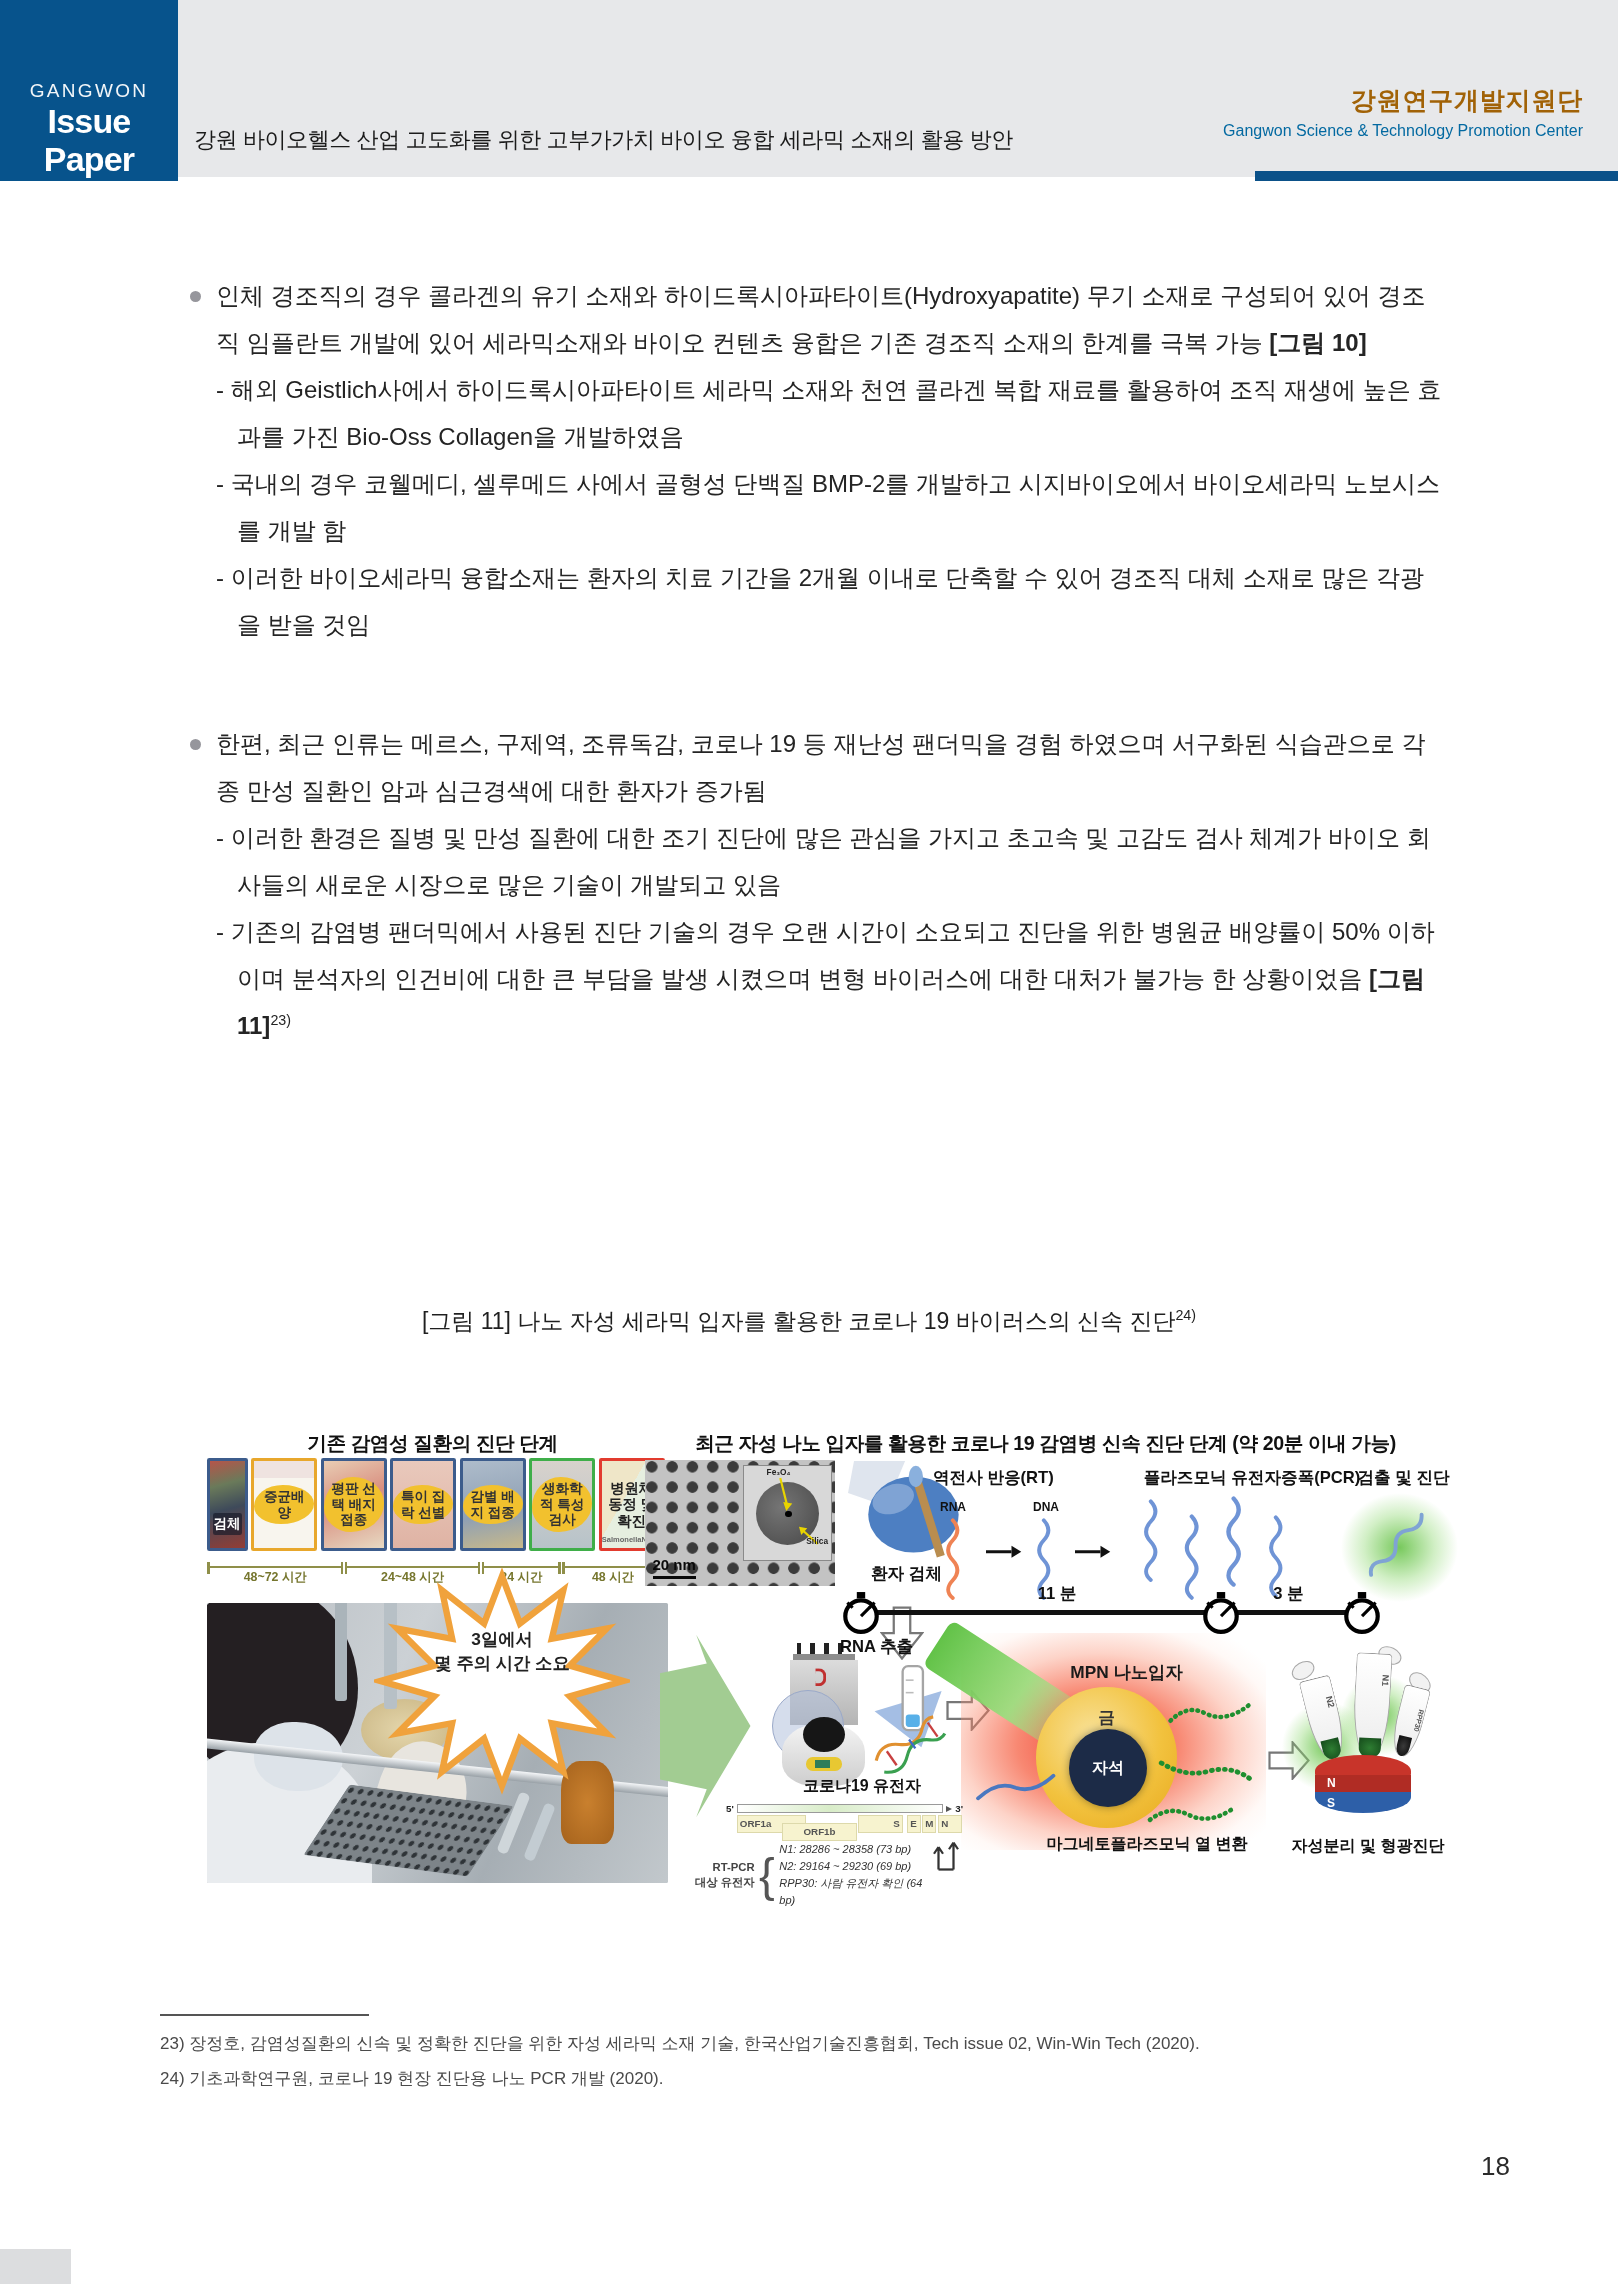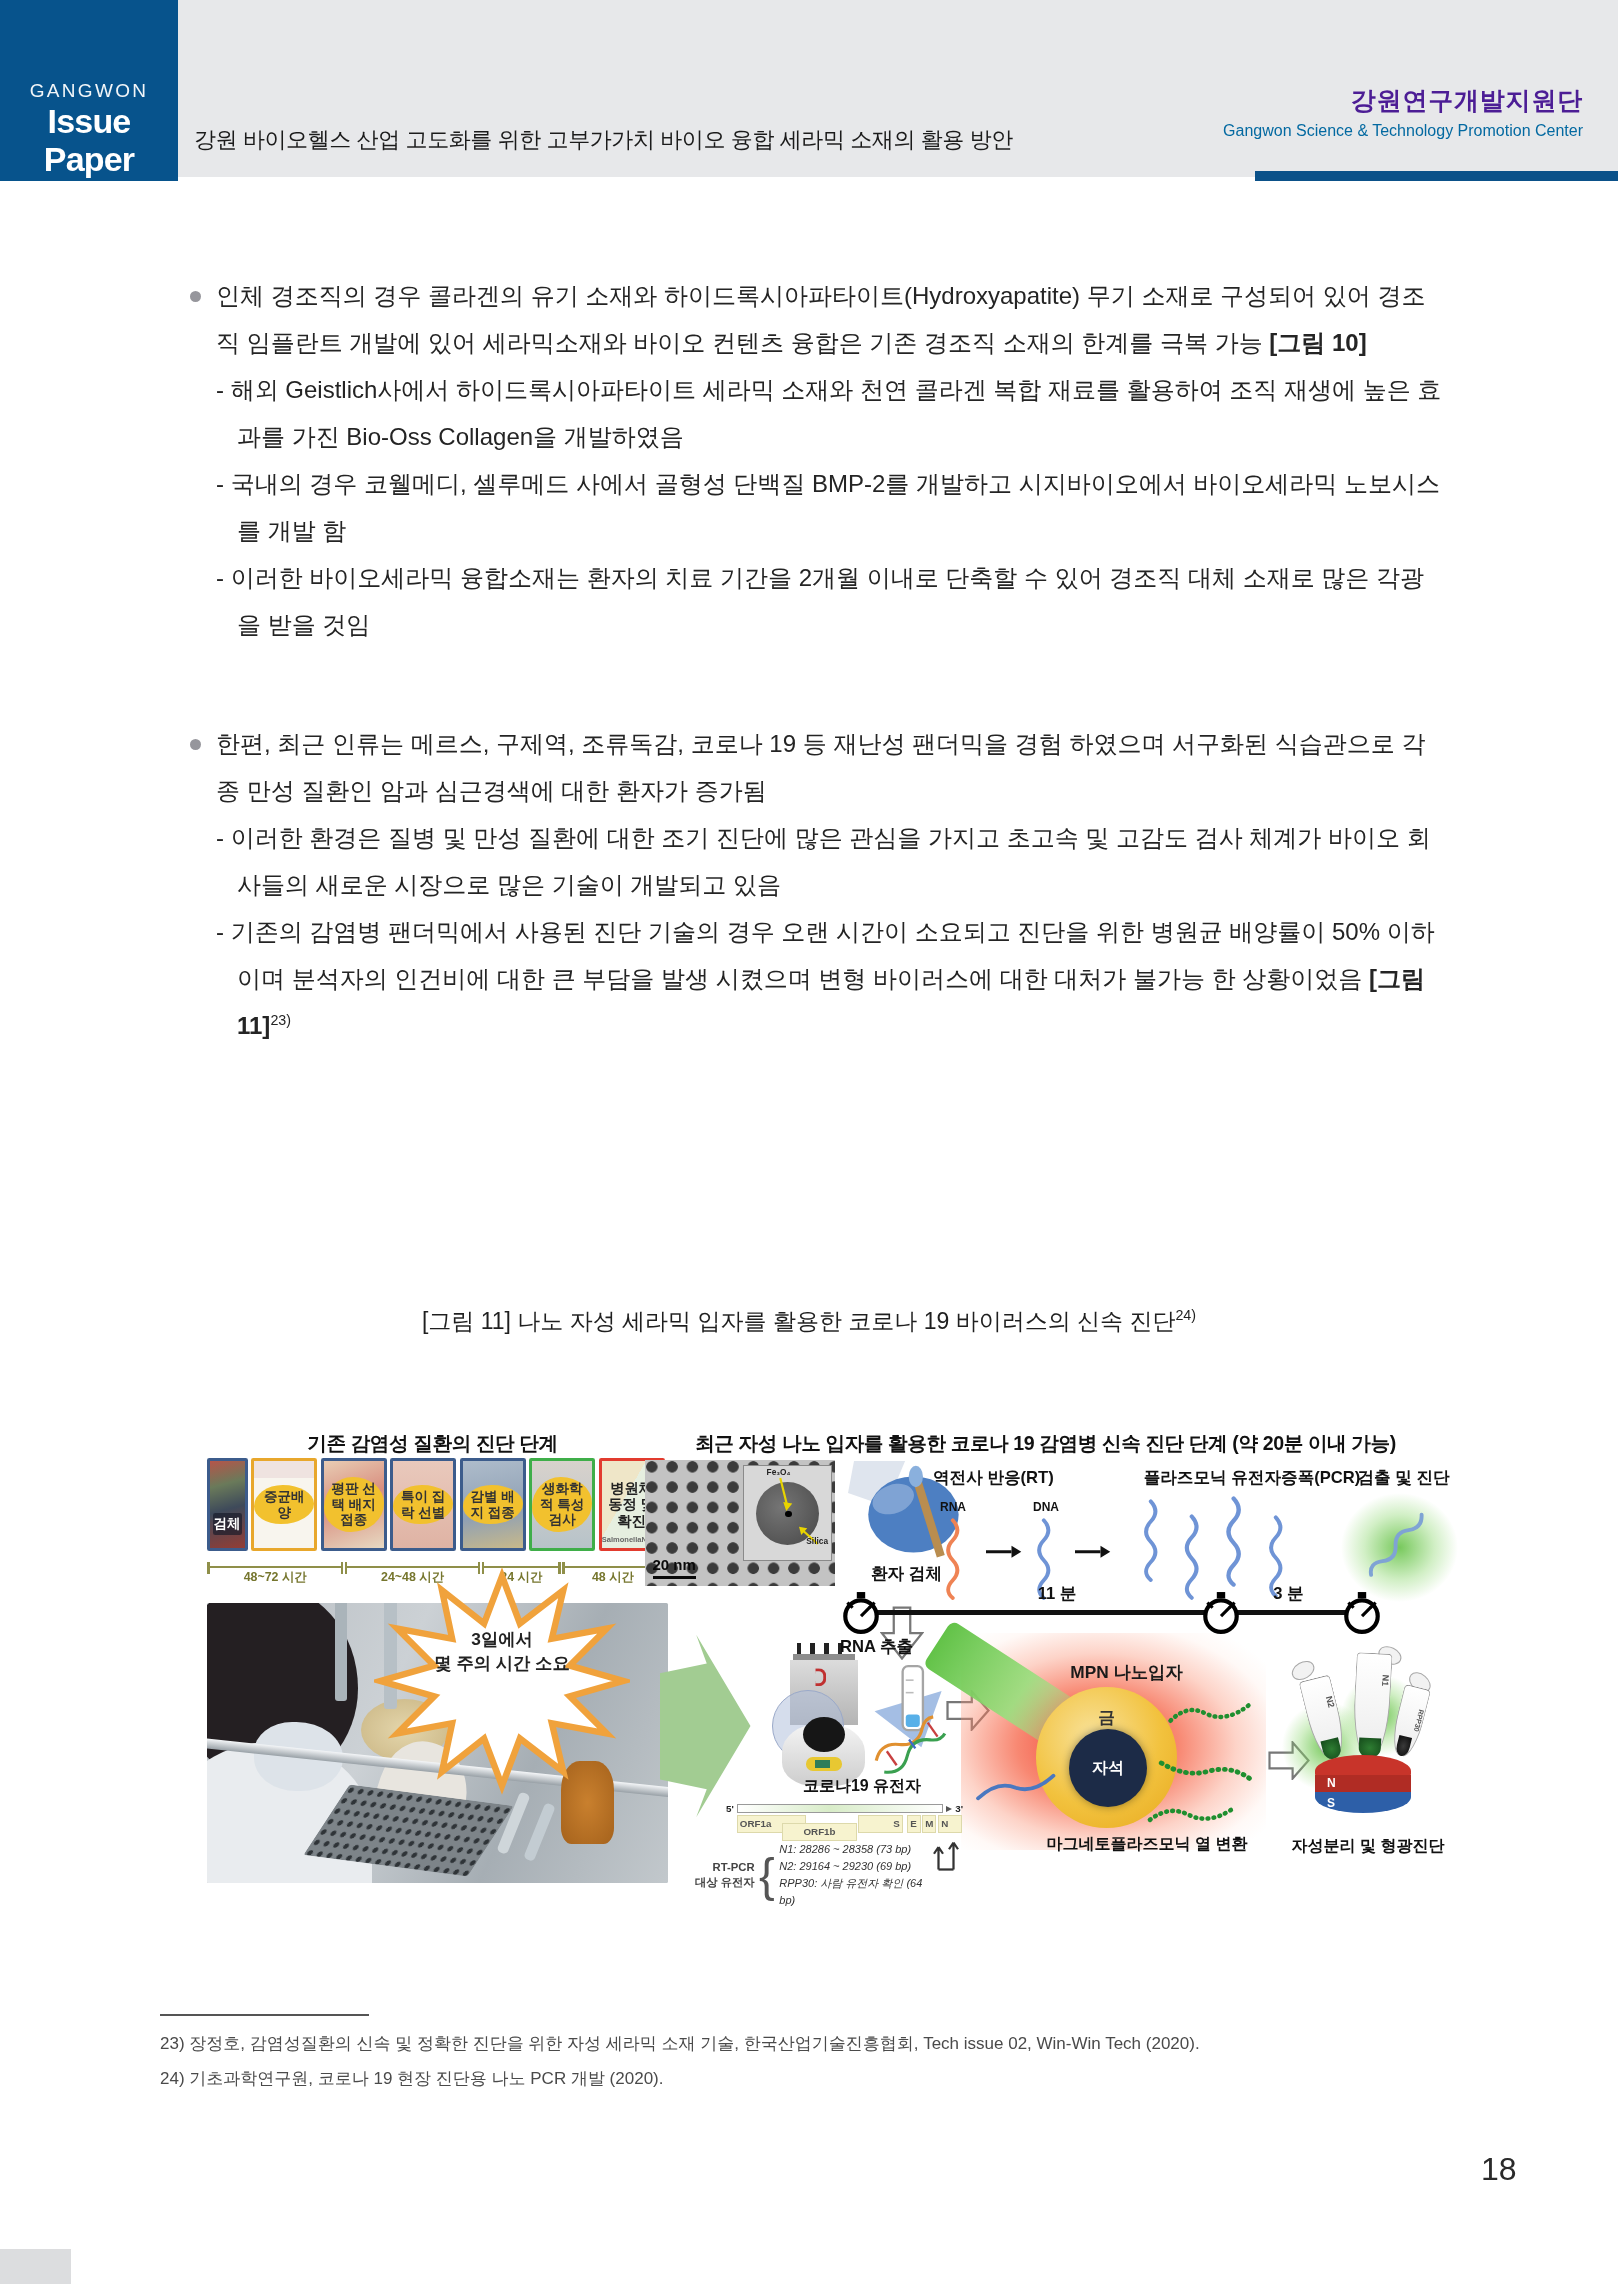--- a/index.html
+++ b/index.html
@@ -9,21 +9,21 @@
   .abs{position:absolute;}
   
   .header-band{position:absolute;left:0;top:0;width:1618px;height:177px;background:#e7e8ea;}
   .logo-box{position:absolute;left:0;top:0;width:178px;height:181px;background:#07538c;color:#fff;
             text-align:center;padding-top:80px;}
   .logo-gangwon{font-size:19px;letter-spacing:2.3px;font-weight:400;opacity:.95;}
   .logo-issue{font-size:34px;font-weight:700;line-height:1.12;letter-spacing:-0.8px;}
   .logo-date{font-size:15px;margin-top:4.5px;letter-spacing:0.4px;}
   .doc-title{position:absolute;left:194px;top:125px;font-size:22px;color:#1b1b1b;letter-spacing:-0.4px;}
   .org{position:absolute;right:35px;top:84px;text-align:right;}
-  .org-kr{font-size:25px;font-weight:700;color:#4c1d95;letter-spacing:0.8px;}
+  .org-kr{font-size:25px;font-weight:700;color:#a16207;letter-spacing:0.8px;}
   .org-en{font-size:16px;color:#0369a1;margin-top:4.5px;}
   .header-underline{position:absolute;left:1255px;top:171px;width:363px;height:9.8px;background:#0b5189;}
   
   .content{position:absolute;left:188px;top:272px;width:1255px;font-size:24px;line-height:47px;color:#242424;}
   .bullet{position:relative;padding-left:28px;}
   .bullet::before{content:"";position:absolute;left:1.5px;top:19px;width:11.3px;height:11.3px;border-radius:50%;background:#96969c;}
   .sub{padding-left:21px;text-indent:-21px;}
   .gap2{margin-top:72px;}
   b{font-weight:700;}
   sup{font-size:14.3px;line-height:0;vertical-align:super;}
@@ -73,21 +73,21 @@
   .seg{position:absolute;background:#f7f3cf;border:0.8px solid #ddd9ab;font-size:9.8px;font-weight:700;color:#555;padding:1.5px 2.3px;height:18px;}
   .genes{font-size:11px;color:#333;line-height:1.55;font-style:italic;}
   .tube{position:absolute;background:linear-gradient(#ffffff,#ececec);border:1.9px solid #a8a8a8;border-top-color:#8a8a8a;
         border-radius:4.5px 4.5px 45% 45%/4.5px 4.5px 60% 60%;}
   .tube .tl{display:block;margin:19.6px auto 0;writing-mode:vertical-rl;text-orientation:mixed;font-size:9px;font-weight:700;color:#555;text-align:center;width:100%;}
   .tip{position:absolute;bottom:-0.8px;left:6px;right:6px;height:19.6px;border-radius:0 0 50% 50%;}
   .lid{position:absolute;width:24px;height:16.6px;border-radius:50%;background:#f2f2f2;border:1.5px solid #a8a8a8;}
   
   .fn-rule{position:absolute;left:160px;top:2014px;width:209px;border-top:2.3px solid #555;}
   .fns{position:absolute;left:160px;top:2027px;width:1317px;font-size:17px;color:#4a4a4a;line-height:2.05;}
-  .page-num{position:absolute;left:1481px;top:2151px;font-size:32px;color:#2a2a2a;}
+  .page-num{position:absolute;left:1481px;top:2151px;font-size:26px;color:#2a2a2a;}
   .corner{position:absolute;left:0;top:2249px;width:71px;height:35px;background:#dcdddf;}
 </style>
 </head>
 <body>
 
 <div class="header-band"></div>
 <div class="logo-box">
   <div class="logo-gangwon">GANGWON</div>
   <div class="logo-issue">Issue Paper</div>
   <div class="logo-date">2021. 11. 12  Vol. 26호</div>

